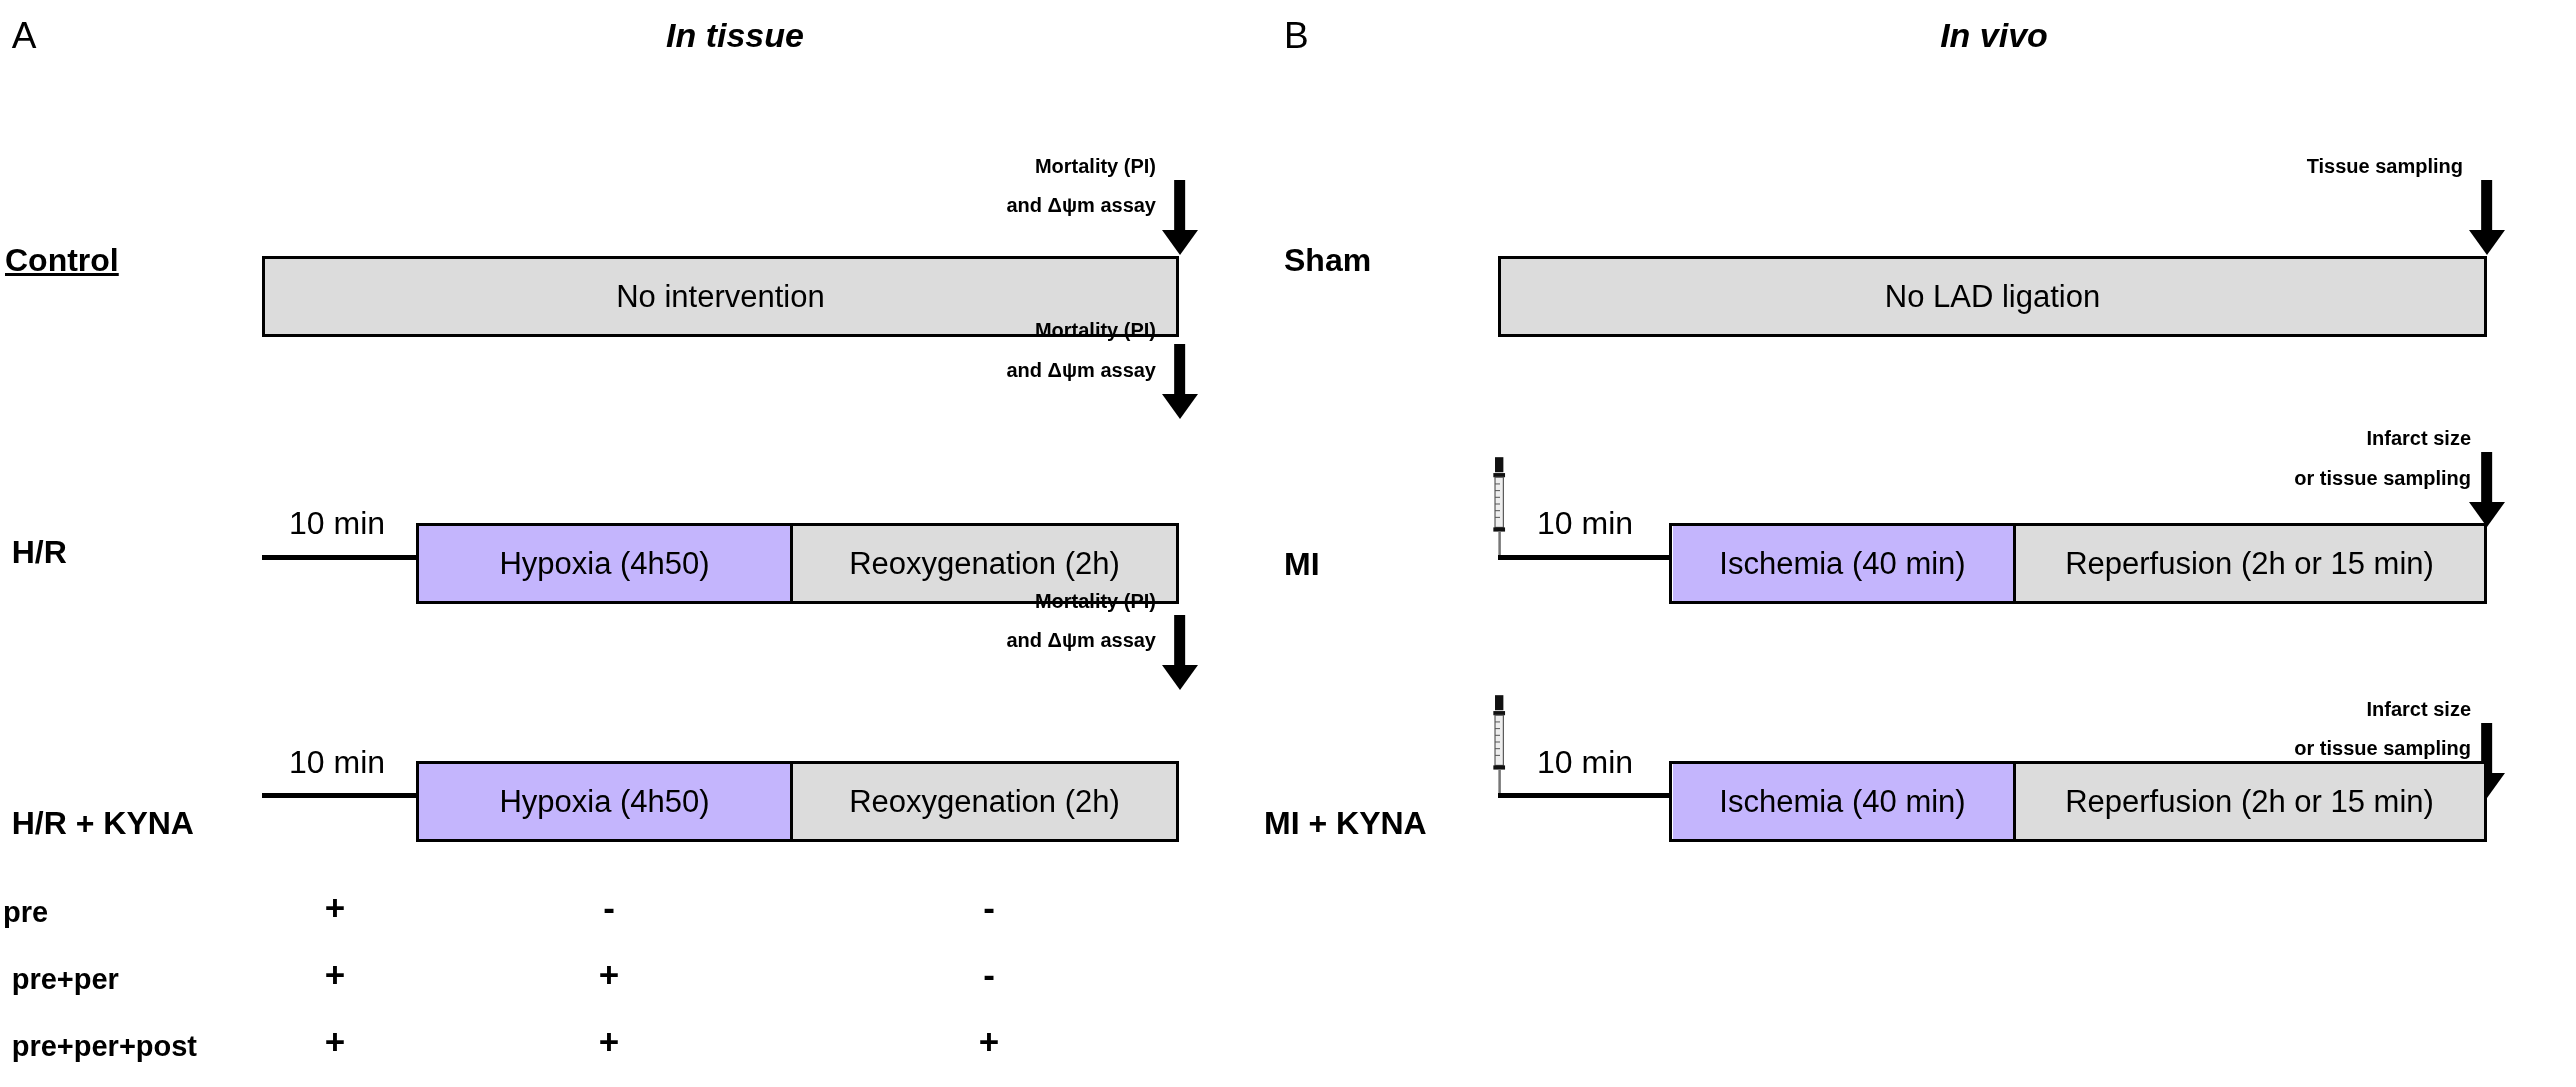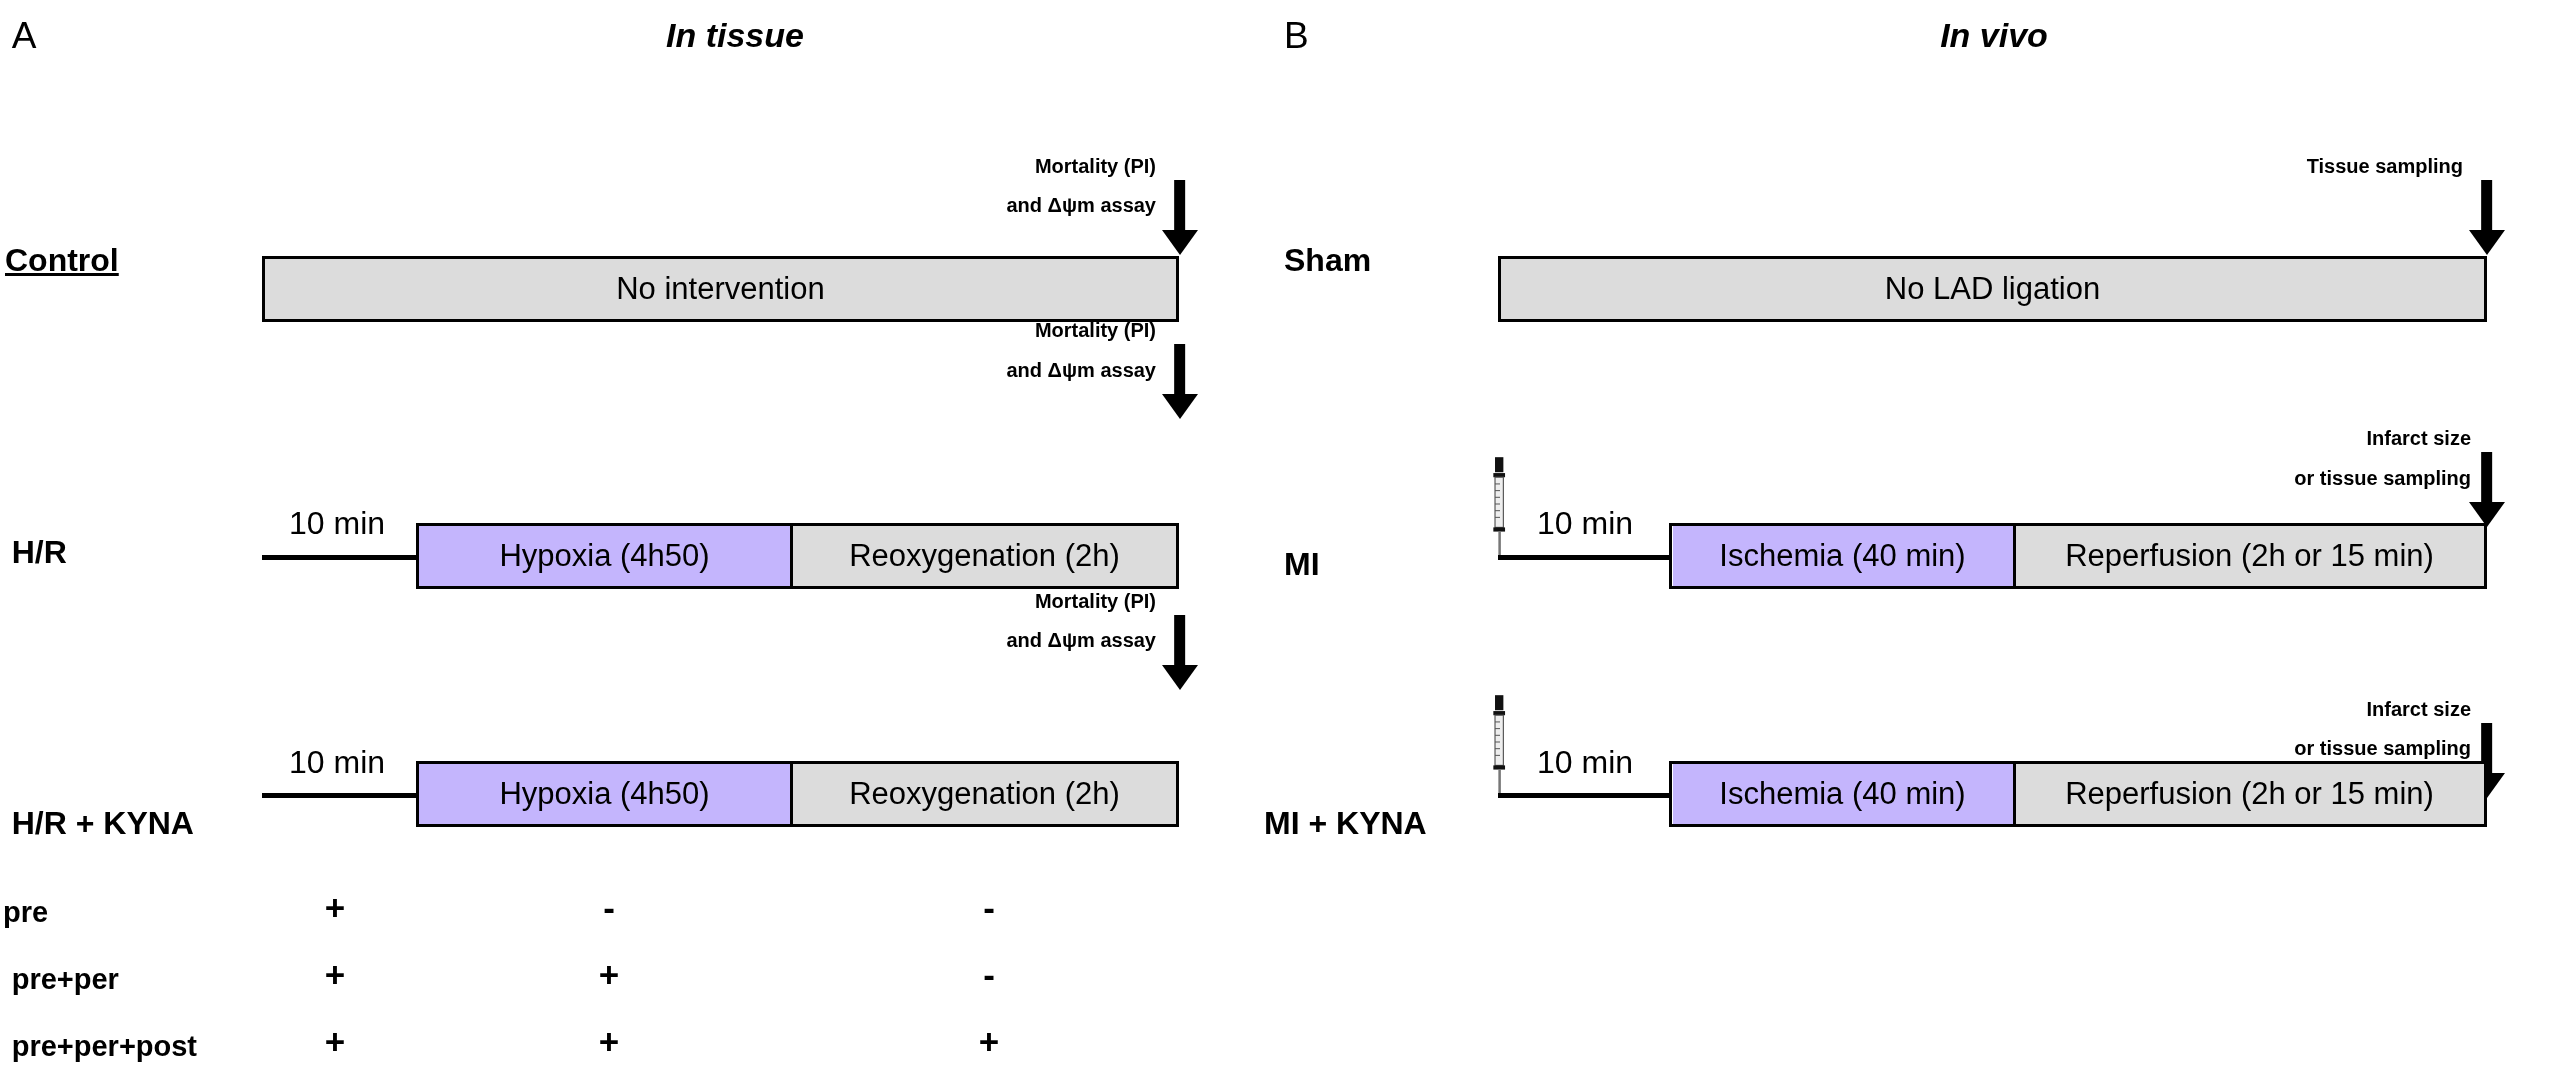--- a/index.html
+++ b/index.html
@@ -12,21 +12,21 @@
   .panel-letter{font-size:37px;font-weight:400;line-height:1;}
 
   
   .panel-title{font-size:34px;font-weight:700;font-style:italic;line-height:1;}
 
   
   .row-label{font-size:32px;font-weight:700;line-height:1.05;white-space:nowrap;}
 
   
   .bar{box-sizing:border-box;border:3.4px solid #000;display:flex;align-items:center;
-       justify-content:center;height:66px;}
+       justify-content:center;height:81px;}
   .bar-seg{box-sizing:border-box;height:100%;display:flex;align-items:center;
            justify-content:center;font-size:31px;font-weight:400;white-space:nowrap;
            color:#000;}
   .seg-light{background:#dcdcdc;}
   .seg-dark{background:#c4b5fd;}
   .seg-div{border-right:3.4px solid #000;}
 
   
   .lead-line{height:5px;background:#000;}
   .lead-label{font-size:32px;font-weight:400;line-height:1;white-space:nowrap;}

